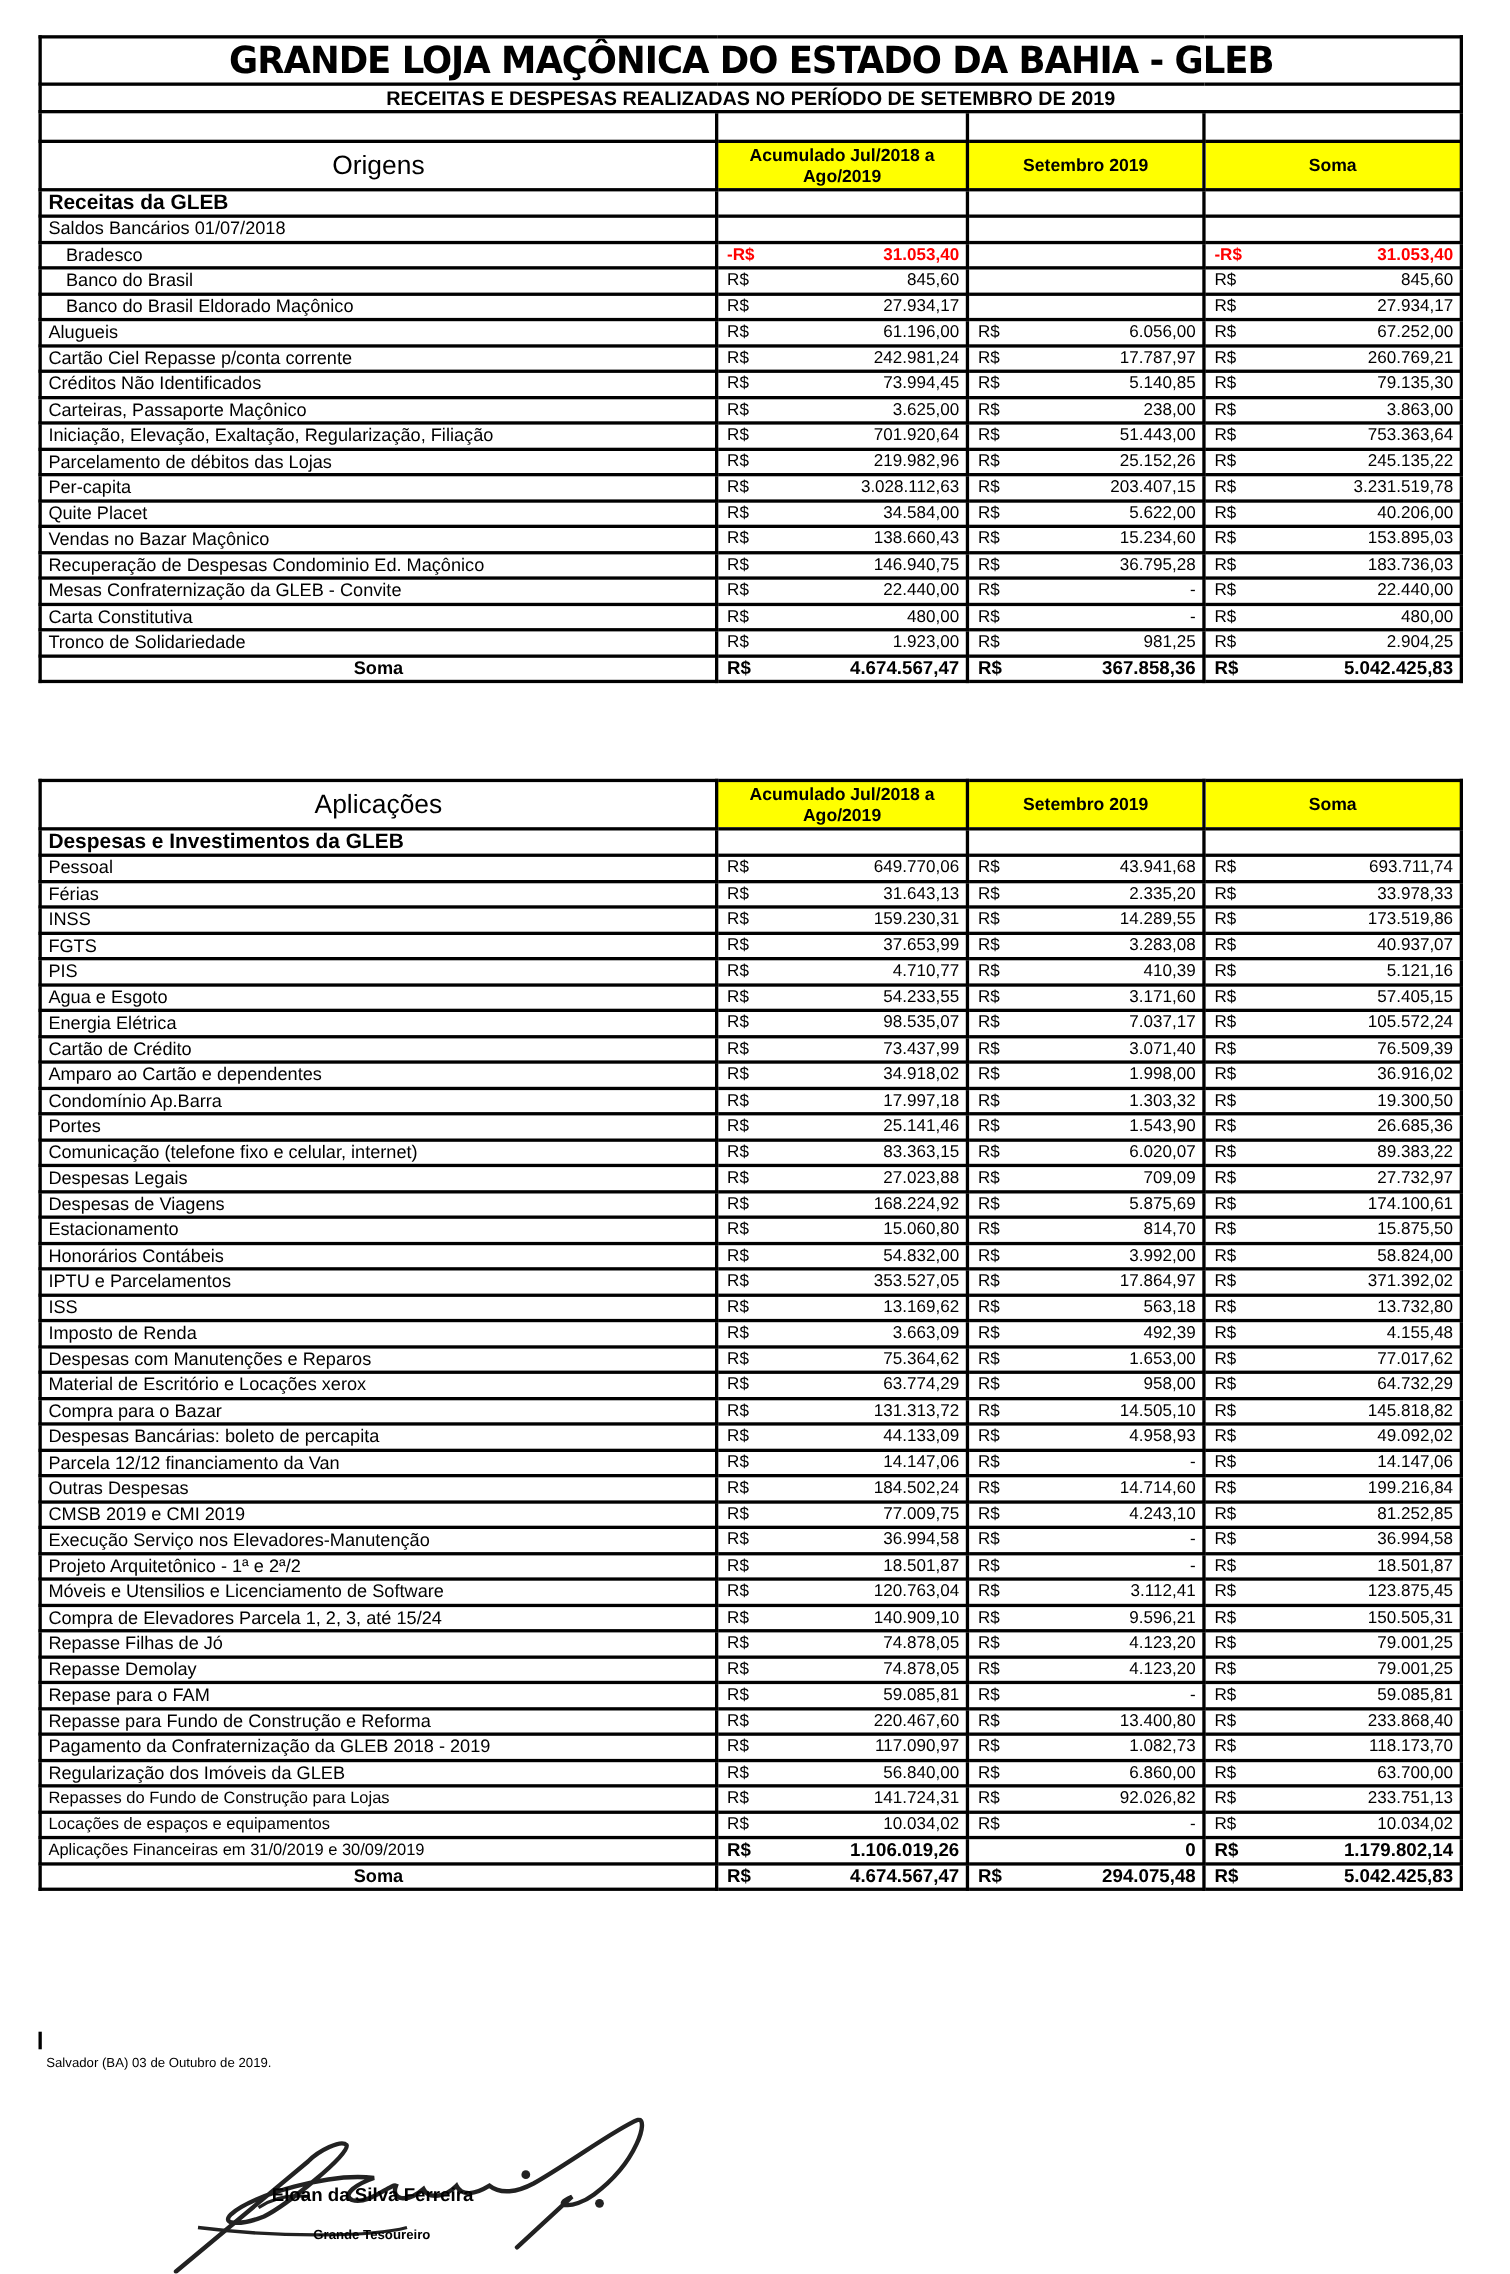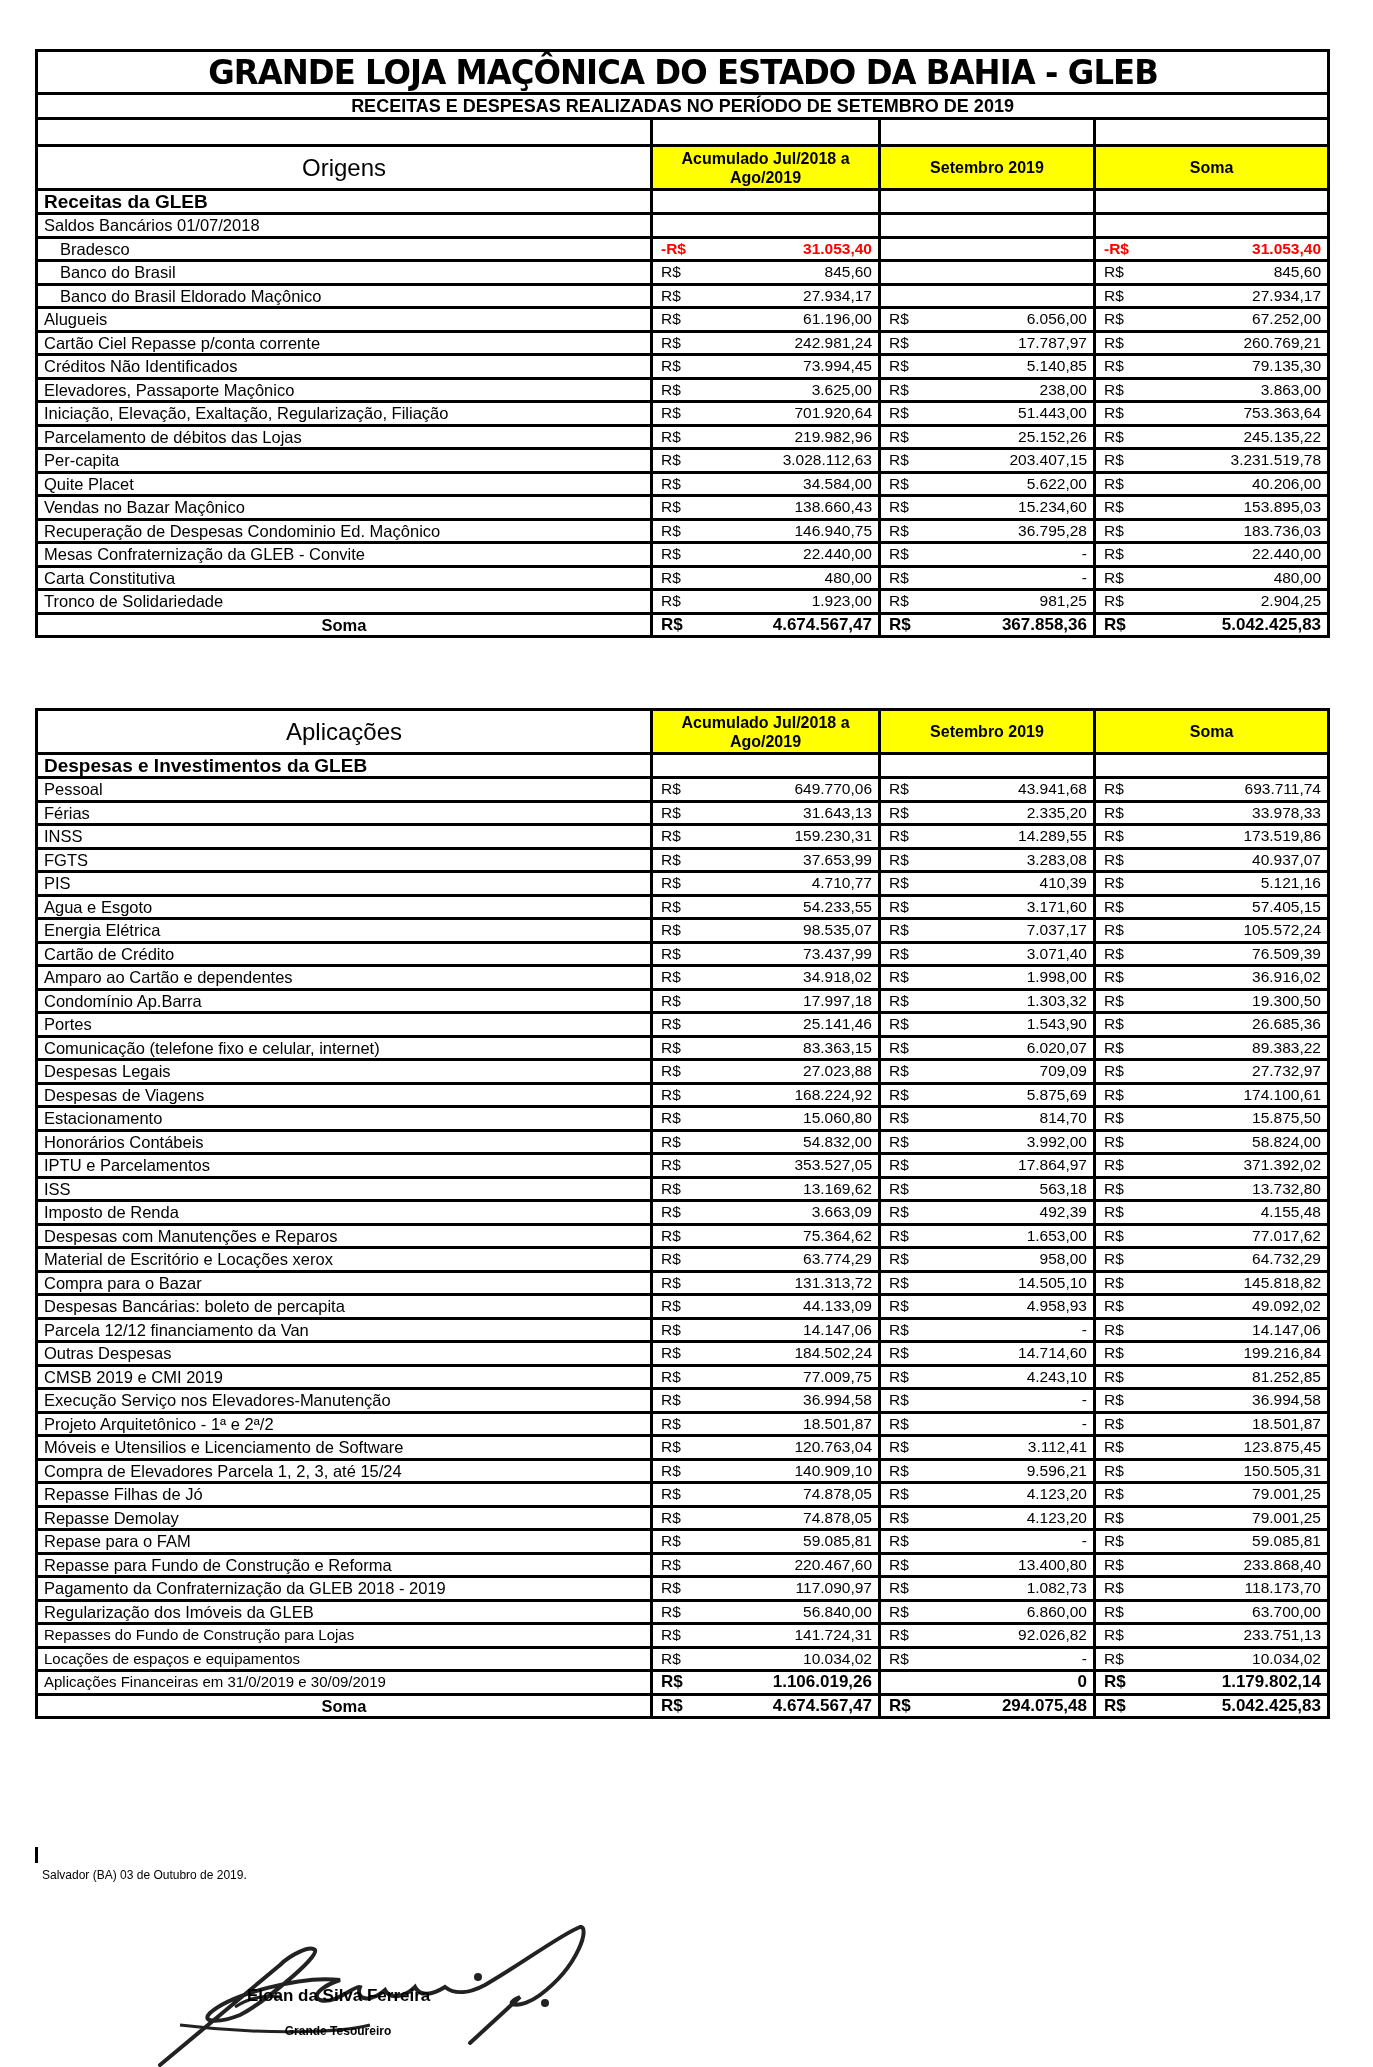--- a/index.html
+++ b/index.html
@@ -27,21 +27,21 @@
   .sum .lbl{text-align:center;}
   .footer{position:absolute;left:42px;top:1868px;font-size:12px;}
   .sig{position:absolute;left:140px;top:1925px;width:480px;height:142px;}
   .signame{position:absolute;left:247px;top:1986px;font-size:17px;font-weight:bold;width:200px;text-align:left;}
   .sigrole{position:absolute;left:238px;top:2024px;font-size:12px;font-weight:bold;width:200px;text-align:center;}
   .stub{position:absolute;left:35px;top:1847px;width:3px;height:16px;background:#000;}
 </style>
 </head>
 <body>
 
-<div class="sheet" style="top:49px;">
+<div class="sheet" style="top:32px;">
   <table>
     <colgroup>
         <col class="c0">
         <col class="c1">
         <col class="c2">
         <col class="c3">
       </colgroup>
     <tbody id="rec-body">
       <tr class="title">
           <td colspan="4">GRANDE LOJA MAÇÔNICA DO ESTADO DA BAHIA - GLEB</td>
@@ -178,21 +178,21 @@
             </div>
           </td>
           <td>
             <div class="money">
               <span class="cur">R$</span>
               <span>79.135,30</span>
             </div>
           </td>
         </tr>
         <tr class="row">
-          <td class="lbl">Elevadores, Passaporte Maçônico</td>
+          <td class="lbl">Carteiras, Passaporte Maçônico</td>
           <td>
             <div class="money">
               <span class="cur">R$</span>
               <span>3.625,00</span>
             </div>
           </td>
           <td>
             <div class="money">
               <span class="cur">R$</span>
               <span>238,00</span>

